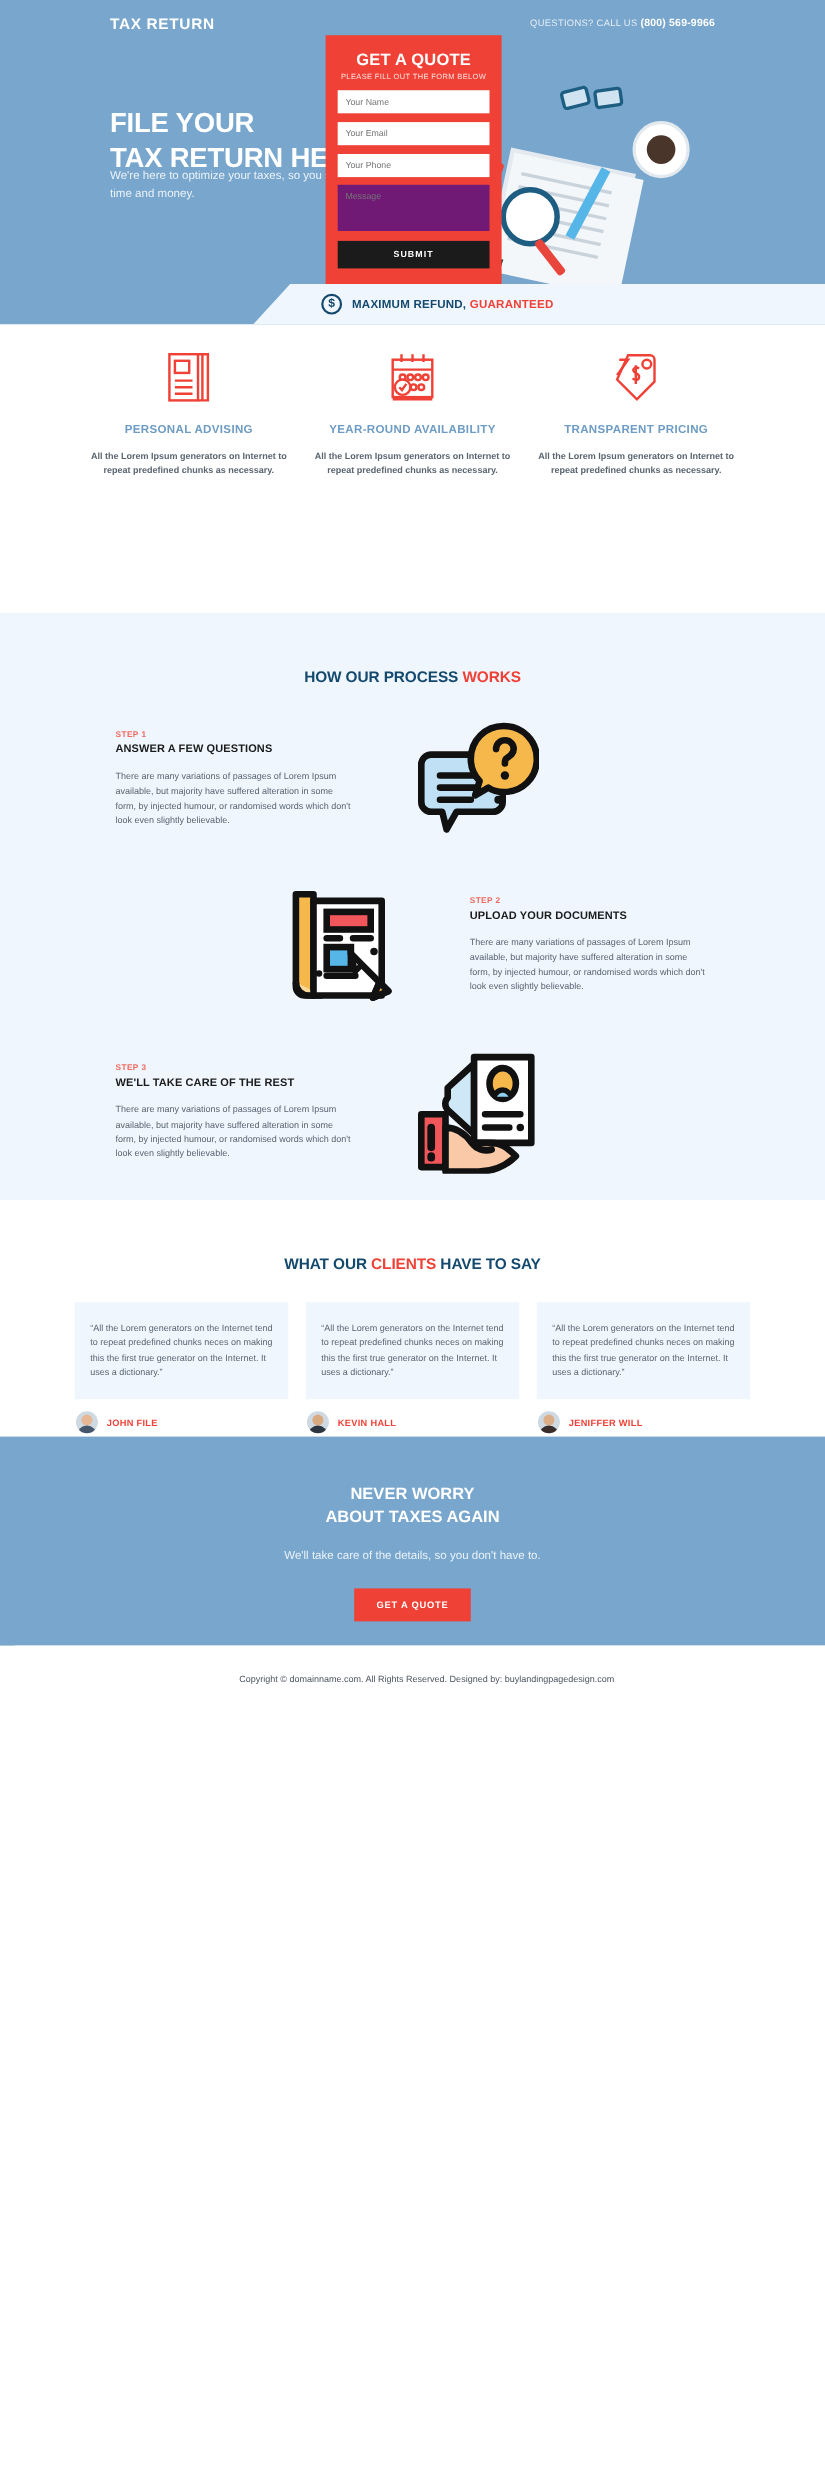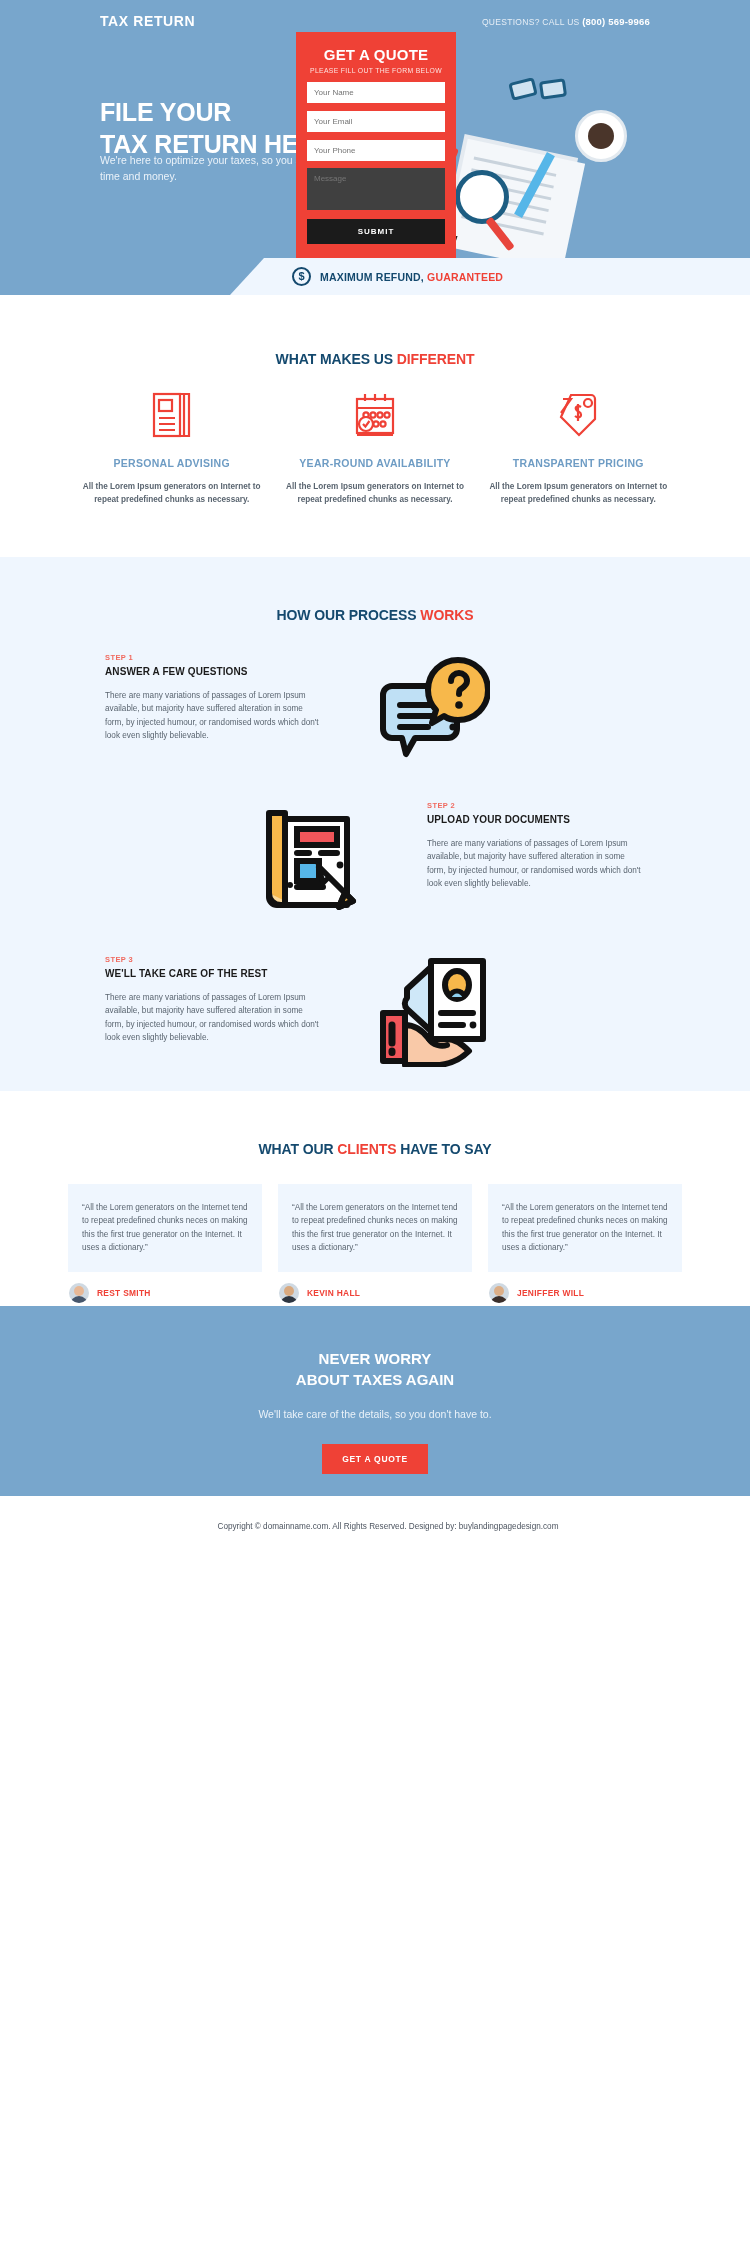--- a/index.html
+++ b/index.html
@@ -65,21 +65,21 @@
   
   .form-card { position:absolute; left:296px; top:32px; width:160px; background:#ef4136;
                padding:14px 11px 16px; z-index:5; }
   .form-title { color:#fff; font-size:15px; font-weight:bold; text-align:center;
                 letter-spacing:0.2px; }
   .form-sub { color:#fde3e0; font-size:6.8px; text-align:center; margin-top:4px;
               letter-spacing:0.35px; }
   .finp { display:block; width:100%; margin-top:8px; border:0; background:#fff;
           padding:6px 7px; font-size:8px; color:#8b9096;
           font-family:"Liberation Sans",sans-serif; }
-  .ftxt { display:block; width:100%; margin-top:7px; border:0; background:#404040;
+  .ftxt { display:block; width:100%; margin-top:7px; border:0; background:#701a75;
           padding:6px 7px; font-size:8px; color:#8b9096; height:42px; resize:none;
           font-family:"Liberation Sans",sans-serif; }
   .fsubmit { display:block; width:100%; margin-top:9px; background:#1b1b1b; color:#fff;
              border:0; padding:8px 0; font-size:8px; font-weight:bold; letter-spacing:1px;
              cursor:pointer; font-family:"Liberation Sans",sans-serif; }
   .leg { position:absolute; top:236px; width:14px; height:22px; background:#262626; z-index:4;}
   .leg.l { left:304px; transform:skewX(18deg); }
   .leg.r { left:440px; transform:skewX(-18deg); }
 
   
@@ -99,21 +99,21 @@
   .sec-h span{ color:#ef4136; }
   .feat-row{ display:flex; margin-top:22px; padding:0 70px;font-weight:bold; }
   .feat{ flex:1; text-align:center; padding:0 12px; }
   .feat-ic{ height:52px; display:flex; align-items:center; justify-content:center; }
   .feat-t{ margin-top:16px; font-size:10.5px; color:#6e9cc4; letter-spacing:0.3px;}
   .feat-d{ margin-top:11px; font-size:8.2px; color:#5a6570; line-height:1.62;}
 
   
   .process{ position:absolute; top:557px; left:0; width:750px; height:534px; background:#eff6fe;}
   .proc-head{ padding-top:50px; }
-  .step{ display:flex; padding:0 105px; }
+  .step{ display:flex; align-items:center; padding:0 105px; }
   .step.s1{ margin-top:30px; }
   .step.s2{ margin-top:38px; }
   .step.s3{ margin-top:38px; }
   .step.rev{ flex-direction:row-reverse; }
   .step-txt{ width:218px; }
   .step-art{ width:218px; display:flex; justify-content:center; }
   .step-n{ font-size:7.5px; color:#f06a5f; font-weight:bold; letter-spacing:0.4px;}
   .step-t{ font-size:10px; font-weight:bold; color:#1b1b1b; margin-top:4px; letter-spacing:0.1px;}
   .step-d{ font-size:8.2px; color:#5a6570; line-height:1.62; margin-top:12px; }
 
@@ -209,23 +209,20 @@
           <div class="dollar-ic">$</div>
           <div class="refund-txt"><span style="color:#14496e">MAXIMUM REFUND,</span>
             <span>GUARANTEED</span>
           </div>
         </div>
       </div>
     </div>
   </section>
 
   <section class="features">
-    <div style="padding-top:56px">
-      <h2 class="sec-h"><span style="color:#14496e">WHAT MAKES US </span><span>DIFFERENT</span></h2>
-    </div>
     <div class="feat-row">
 
       <div class="feat">
         <div class="feat-ic">
           <svg width="44" height="48" viewBox="0 0 44 48" fill="none" stroke="#ef4136" stroke-width="2.2">
             <rect x="4" y="3" width="26" height="42"></rect>
             <path d="M30 3h9v42h-9"></path>
               <path d="M34 3v42"></path>
             <rect x="9" y="9" width="13" height="11"></rect>
             <path d="M9 27h16M9 33h16M9 39h16"></path>
@@ -349,21 +346,21 @@
     <div class="testi-row">
       <div style="flex:1">
         <div class="tcard">
           <div class="tq">“All the Lorem generators on the Internet tend to repeat predefined chunks neces on making this the first true generator on the Internet. It uses a dictionary.”</div>
         </div>
         <div class="tauth">
           <div class="avatar">
             <div class="head" style="background:#e8b896"></div>
               <div class="body" style="background:#46566b"></div>
           </div>
-          <div class="tname">REST SMITH</div>
+          <div class="tname">JOHN FILE</div>
         </div>
       </div>
       <div style="flex:1">
         <div class="tcard">
           <div class="tq">“All the Lorem generators on the Internet tend to repeat predefined chunks neces on making this the first true generator on the Internet. It uses a dictionary.”</div>
         </div>
         <div class="tauth">
           <div class="avatar">
             <div class="head" style="background:#d9a97f"></div>
               <div class="body" style="background:#2d3540"></div>

